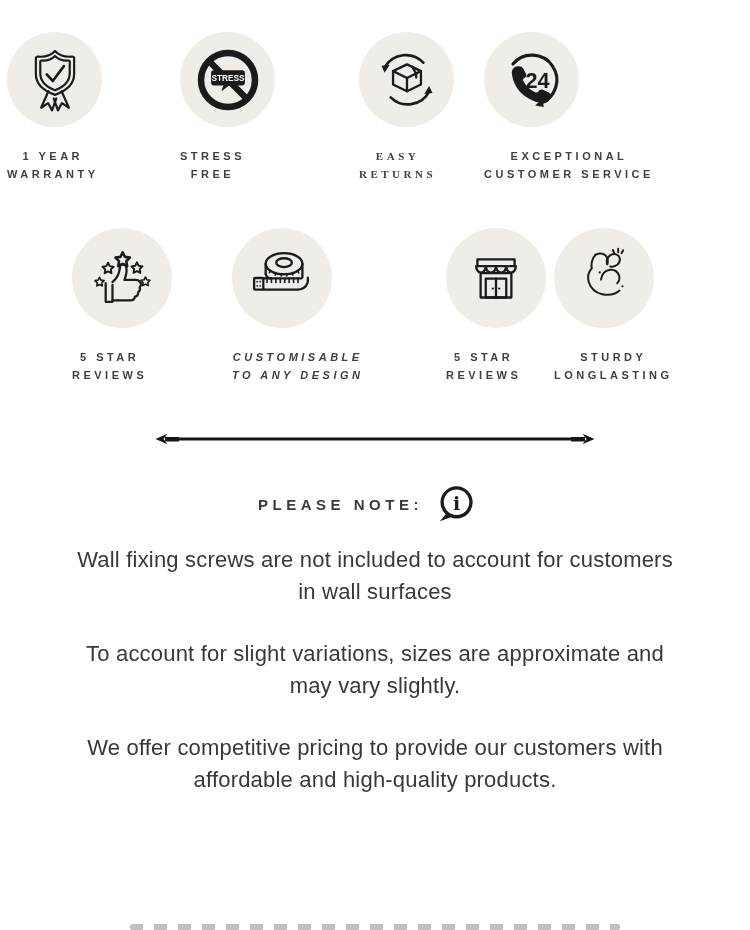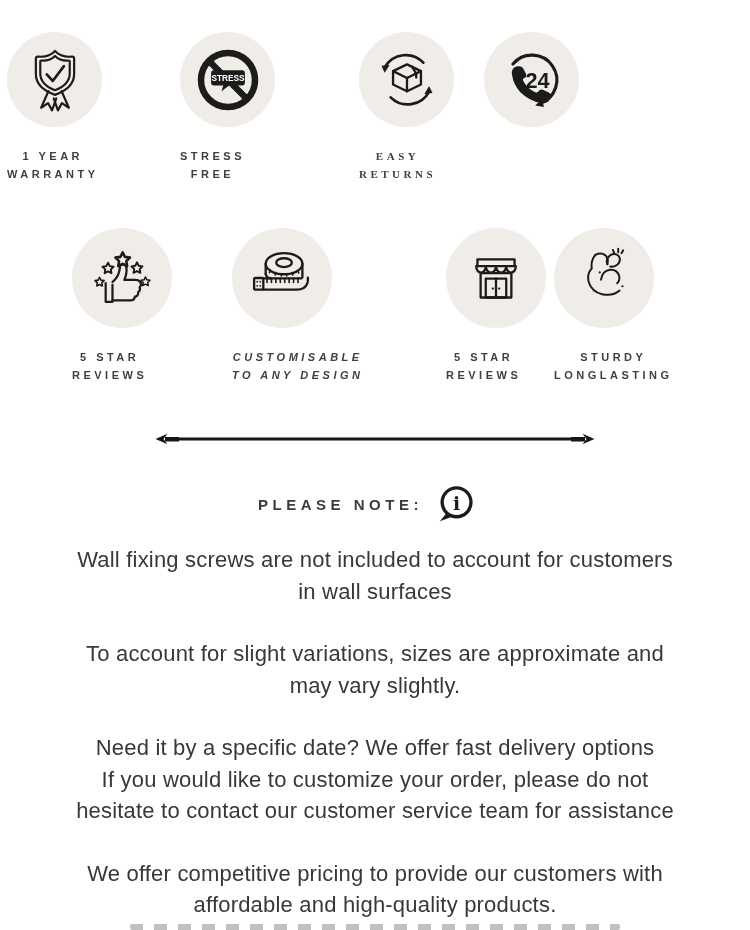--- a/index.html
+++ b/index.html
@@ -95,20 +95,22 @@
 
   <div class="feature row1" style="top:32px;left:484px;width:240px;">
     <div class="circle">
       <svg class="icon-svg" width="70" height="70" viewBox="0 0 100 100">
         <path d="M22.8 27.2 A35.5 35.5 0 1 1 62.1 83.4" fill="none" stroke="#1b1b1b" stroke-width="4.5" stroke-linecap="round"></path>
         <path d="M54.5 86.5 L64.5 77 L67 88.5 Z" fill="#1b1b1b"></path>
         <path d="M21.5 43 Q19.5 32.5 29 30.5 Q35.5 29.5 37.5 33.5 L41.5 41.5 Q43 45.5 38.5 47.5 Q36 48.5 37.5 51.5 Q43.5 62.5 54.5 67.5 Q57.5 68.5 59 66.5 Q61.5 62.5 65.5 64 L74 68 Q79.5 71 76.5 76.5 Q72 84.5 63 83 Q45.5 79.5 33 67 Q23.5 56.5 21.5 43 Z" fill="#1b1b1b" stroke="none"></path>
         <text x="58" y="61.5" text-anchor="middle" font-size="31" font-weight="bold" font-family="&quot;Liberation Sans&quot;,sans-serif" fill="#1b1b1b">24</text>
       </svg>
     </div>
+    <div class="feature-label">EXCEPTIONAL
+CUSTOMER SERVICE</div>
   </div>
 
   <div class="feature row2" style="top:228px;left:72px;width:130px;">
     <div class="circle">
       <svg class="icon-svg" width="68" height="68" viewBox="0 0 100 100">
         <defs>
           <path id="star5" d="M0 -9 L2.65 -3.64 L8.56 -2.78 L4.28 1.39 L5.29 7.28 L0 4.5 L-5.29 7.28 L-4.28 1.39 L-8.56 -2.78 L-2.65 -3.64 Z"></path>
         </defs>
         <g stroke="#1b1b1b" fill="none" stroke-width="3" stroke-linecap="round" stroke-linejoin="round">
           <use href="#star5" transform="translate(17 56) scale(0.78)"></use>
@@ -223,22 +225,19 @@
       <path d="M9.5 26 L3.5 33.5 L14.5 29.5 Z" fill="#1b1b1b"></path>
       <text x="18.5" y="23.5" text-anchor="middle" font-size="17" font-weight="bold" font-family="&quot;DejaVu Serif&quot;,serif" fill="#1b1b1b">i</text>
     </svg>
   </div>
 
   <div class="copy">
     <p>Wall fixing screws are not included to account for customers
 in wall surfaces</p>
     <p>To account for slight variations, sizes are approximate and
 may vary slightly.</p>
-    <p>Need it by a specific date? We offer fast delivery options
-If you would like to customize your order, please do not
-hesitate to contact our customer service team for assistance</p>
     <p>We offer competitive pricing to provide our customers with
 affordable and high-quality products.</p>
   </div>
 
   <div class="crop-strip"></div>
 
 </div>
 
 </body></html>

